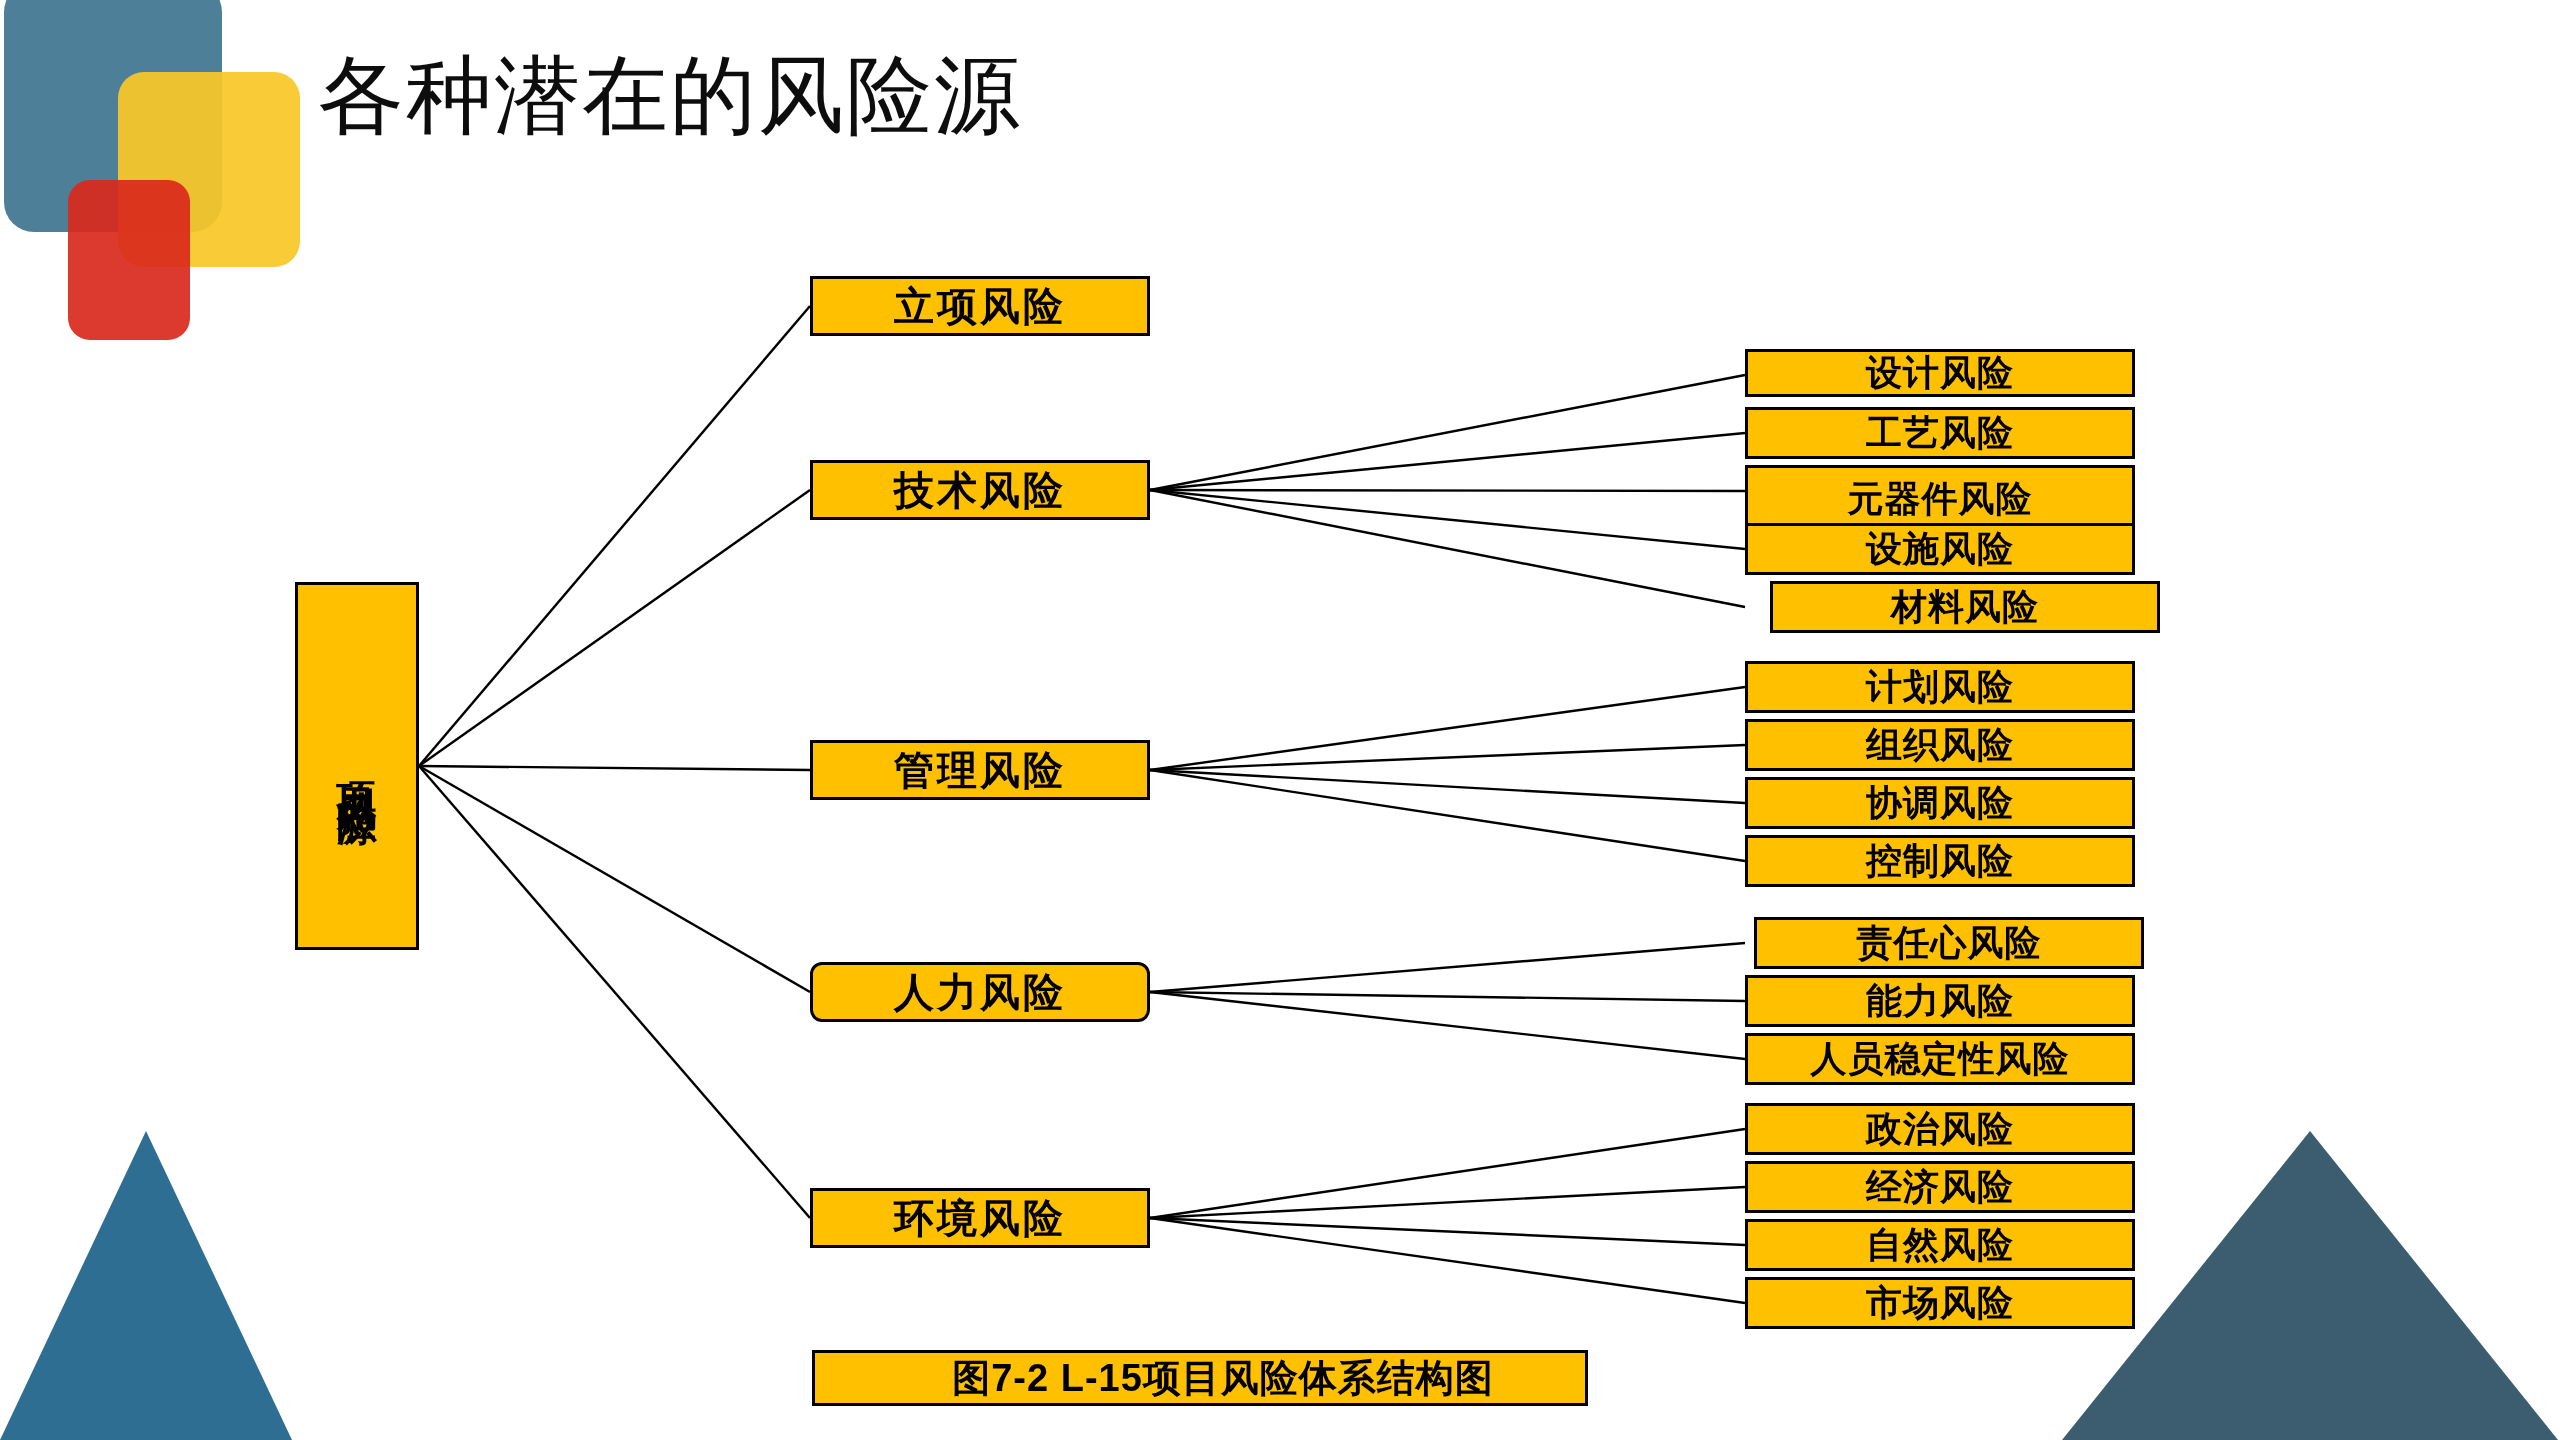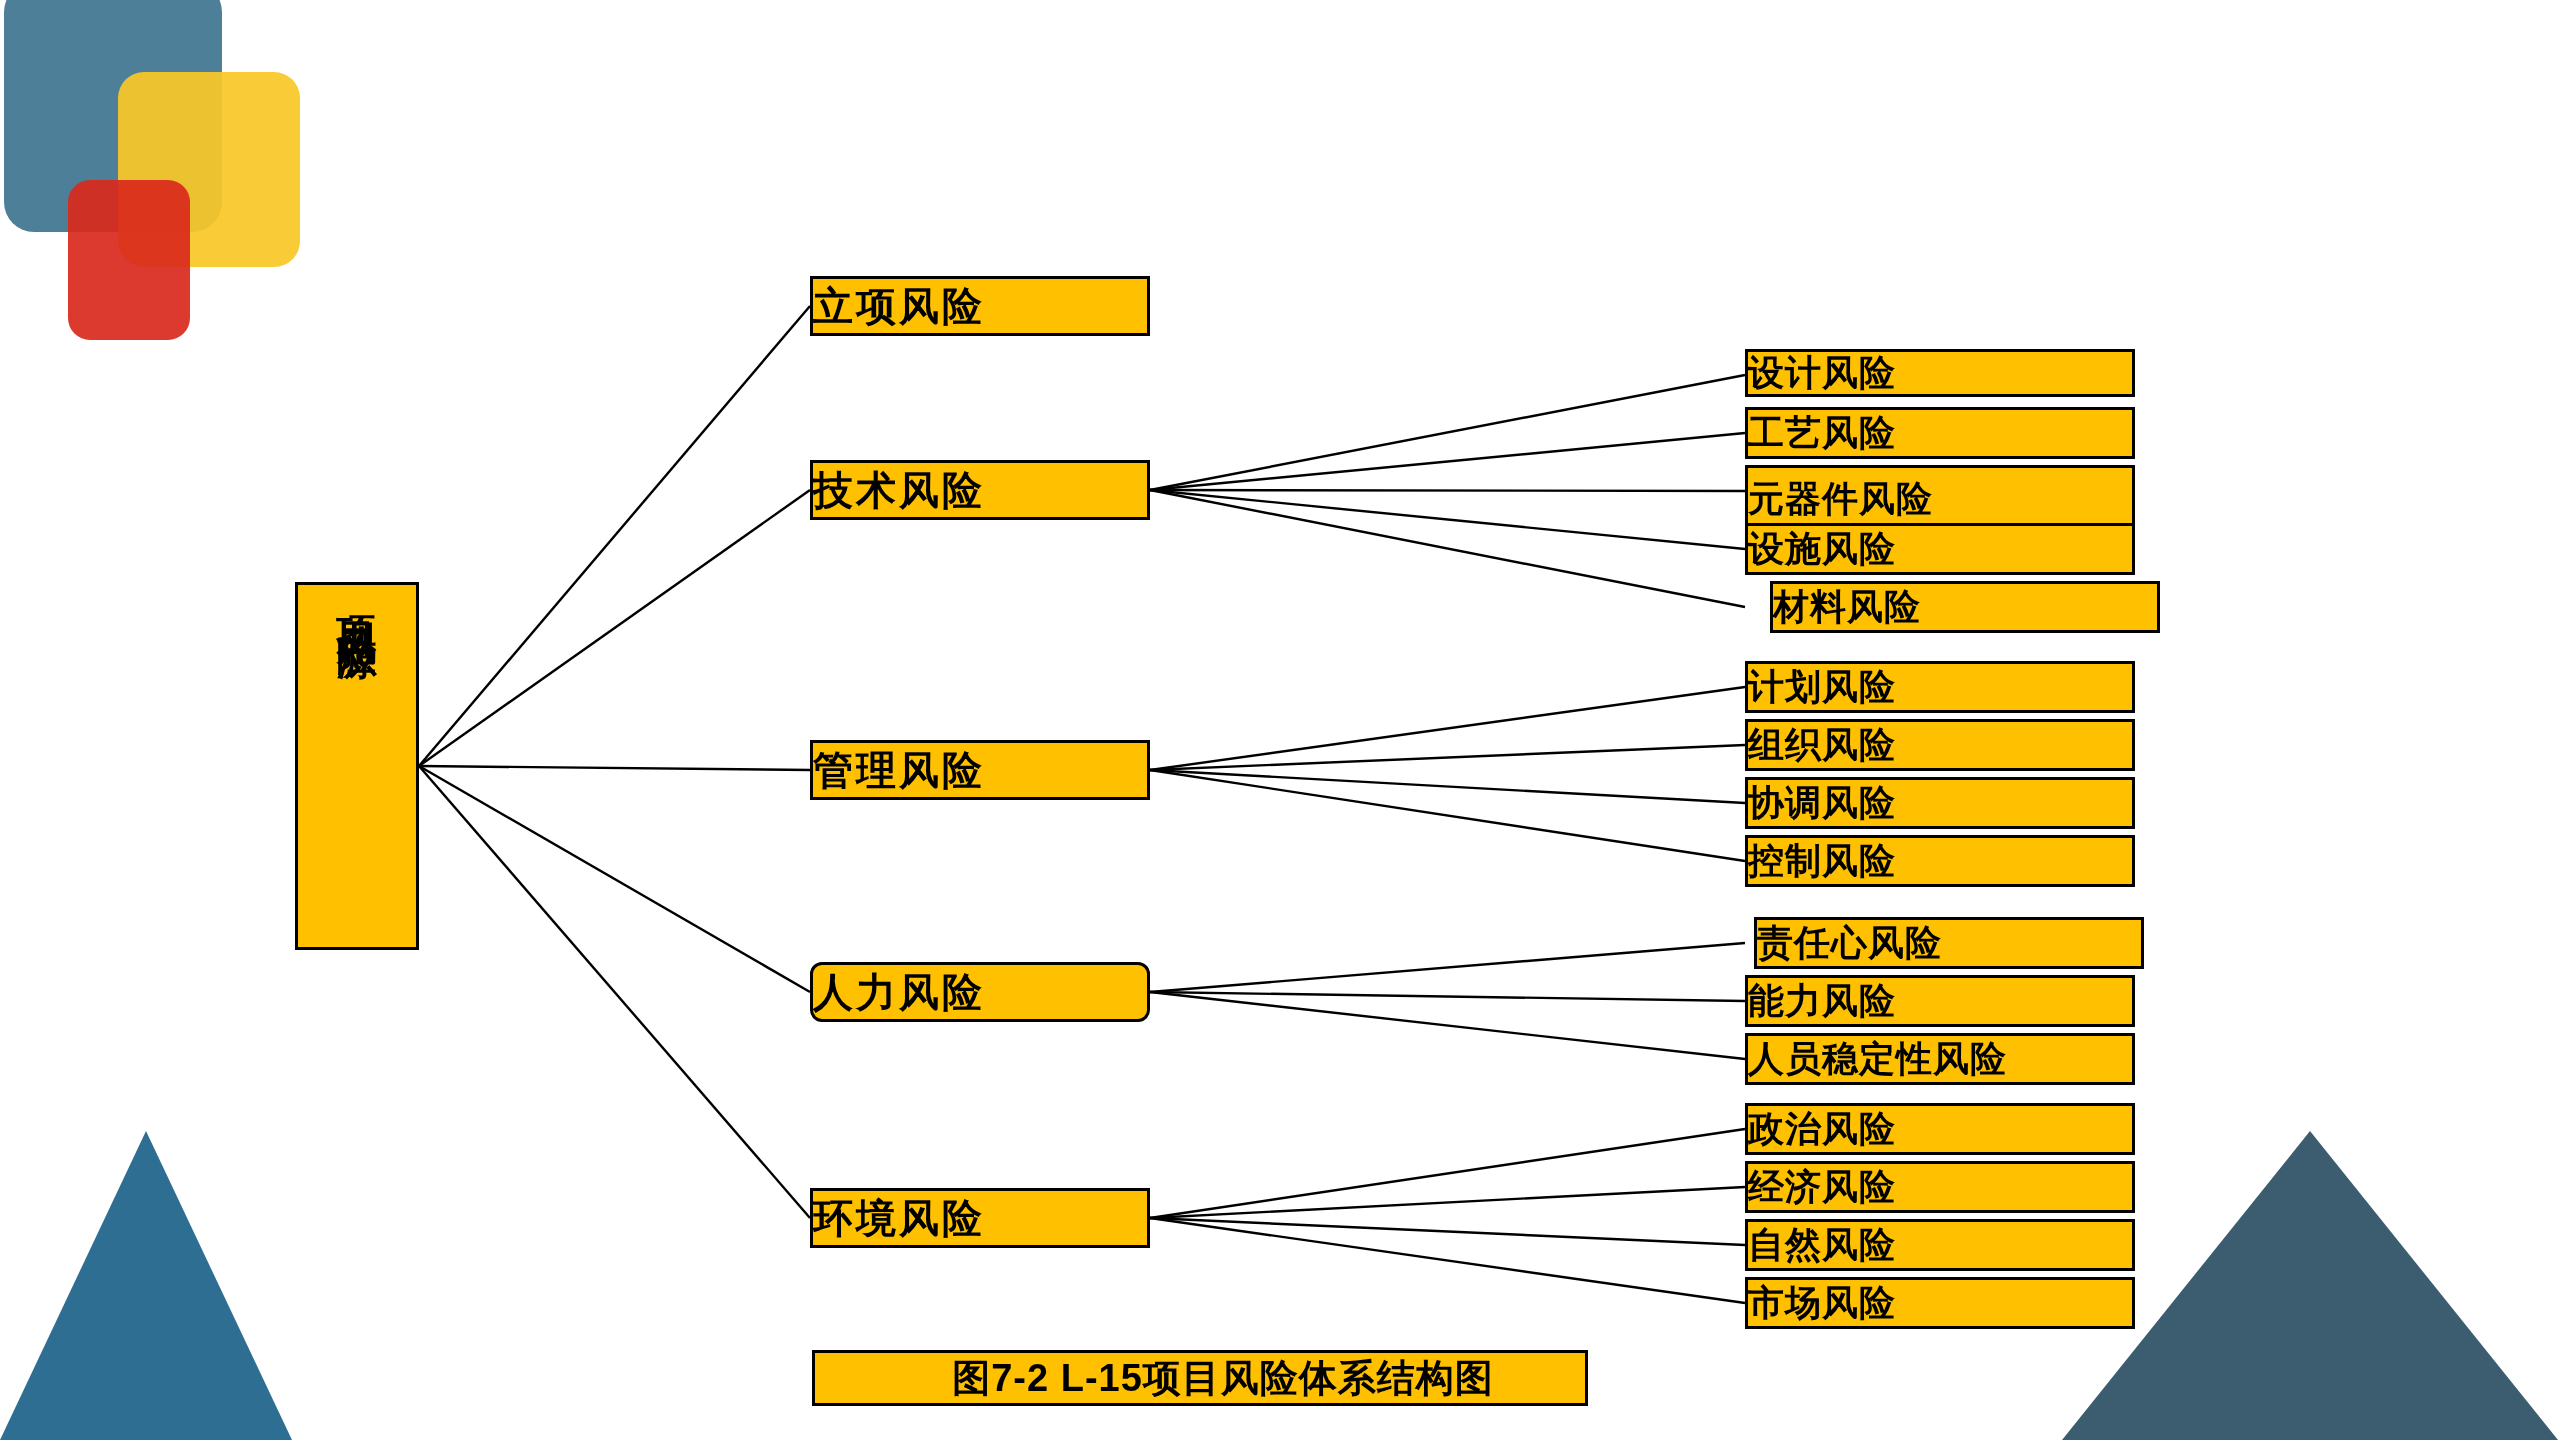--- a/index.html
+++ b/index.html
@@ -98,21 +98,21 @@
   }
   .node {
     position: absolute;
     box-sizing: border-box;
     background: #FFC000;
     border: 3px solid #14532d;
     color: #000000;
     font-weight: bold;
     display: flex;
     align-items: center;
-    justify-content: flex-start;
+    justify-content: center;
     text-align: center;
     letter-spacing: 1px;
     z-index: 3;
   }
   .node-root {
     writing-mode: vertical-rl;
     text-orientation: upright;
     font-size: 40px;
     letter-spacing: 6px;
     line-height: 1;
@@ -145,20 +145,21 @@
 <body>
 
 <div id="slide" style="background: rgb(255, 255, 255);">
 
   <div class="deco" id="deco-rect-blue" style="background: rgb(78, 127, 153);"></div>
   <div class="deco" id="deco-rect-yellow" style="background: rgb(249, 199, 40);"></div>
   <div class="deco" id="deco-rect-red" style="background: rgb(217, 41, 28);"></div>
   <div class="deco" id="deco-tri-left" style="border-bottom-color: rgb(45, 110, 146);"></div>
   <div class="deco" id="deco-tri-right" style="border-bottom-color: rgb(60, 92, 112);"></div>
 
+  <div id="page-title">各种潜在的风险源</div>
 
   <div id="diagram">
     <svg id="connectors" viewBox="0 0 2560 1440" preserveAspectRatio="none">
         <line x1="419" y1="766" x2="810" y2="306" stroke="#000000" stroke-width="2.4"></line>
         <line x1="419" y1="766" x2="810" y2="490" stroke="#000000" stroke-width="2.4"></line>
         <line x1="419" y1="766" x2="810" y2="770" stroke="#000000" stroke-width="2.4"></line>
         <line x1="419" y1="766" x2="810" y2="992" stroke="#000000" stroke-width="2.4"></line>
         <line x1="419" y1="766" x2="810" y2="1218" stroke="#000000" stroke-width="2.4"></line>
         <line x1="1150" y1="490" x2="1745" y2="375" stroke="#000000" stroke-width="2.4"></line>
         <line x1="1150" y1="490" x2="1745" y2="433" stroke="#000000" stroke-width="2.4"></line>

